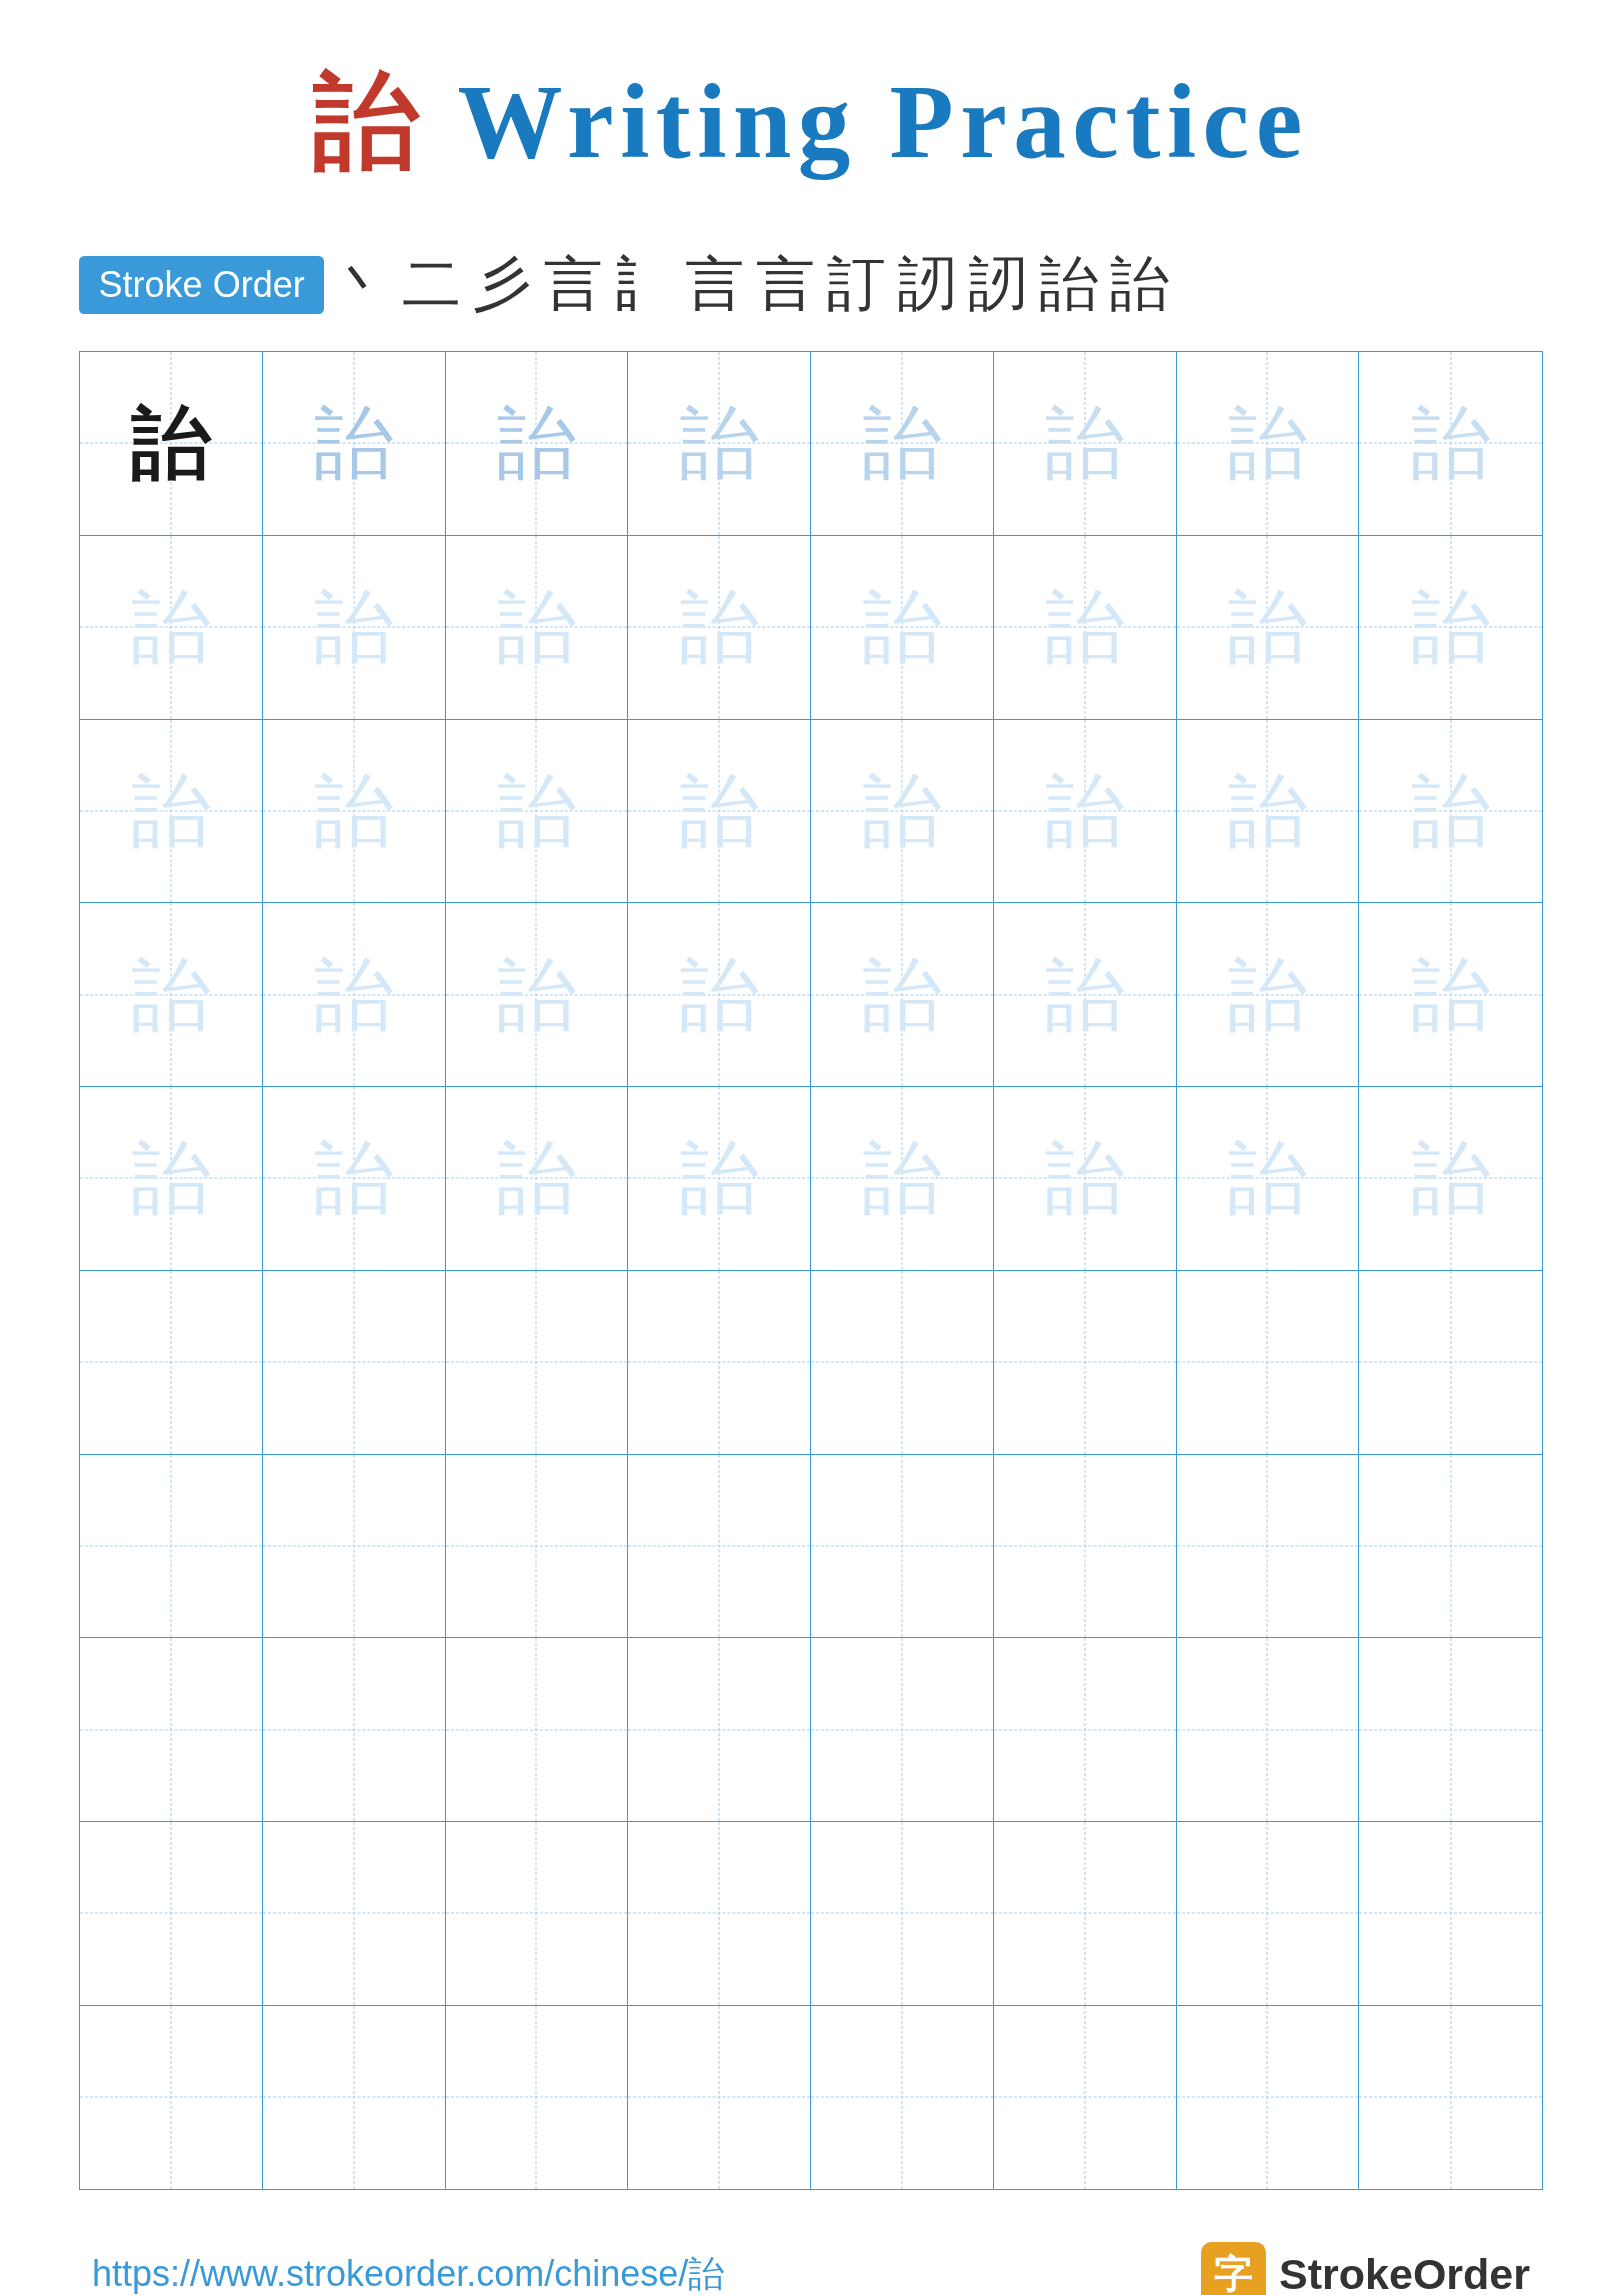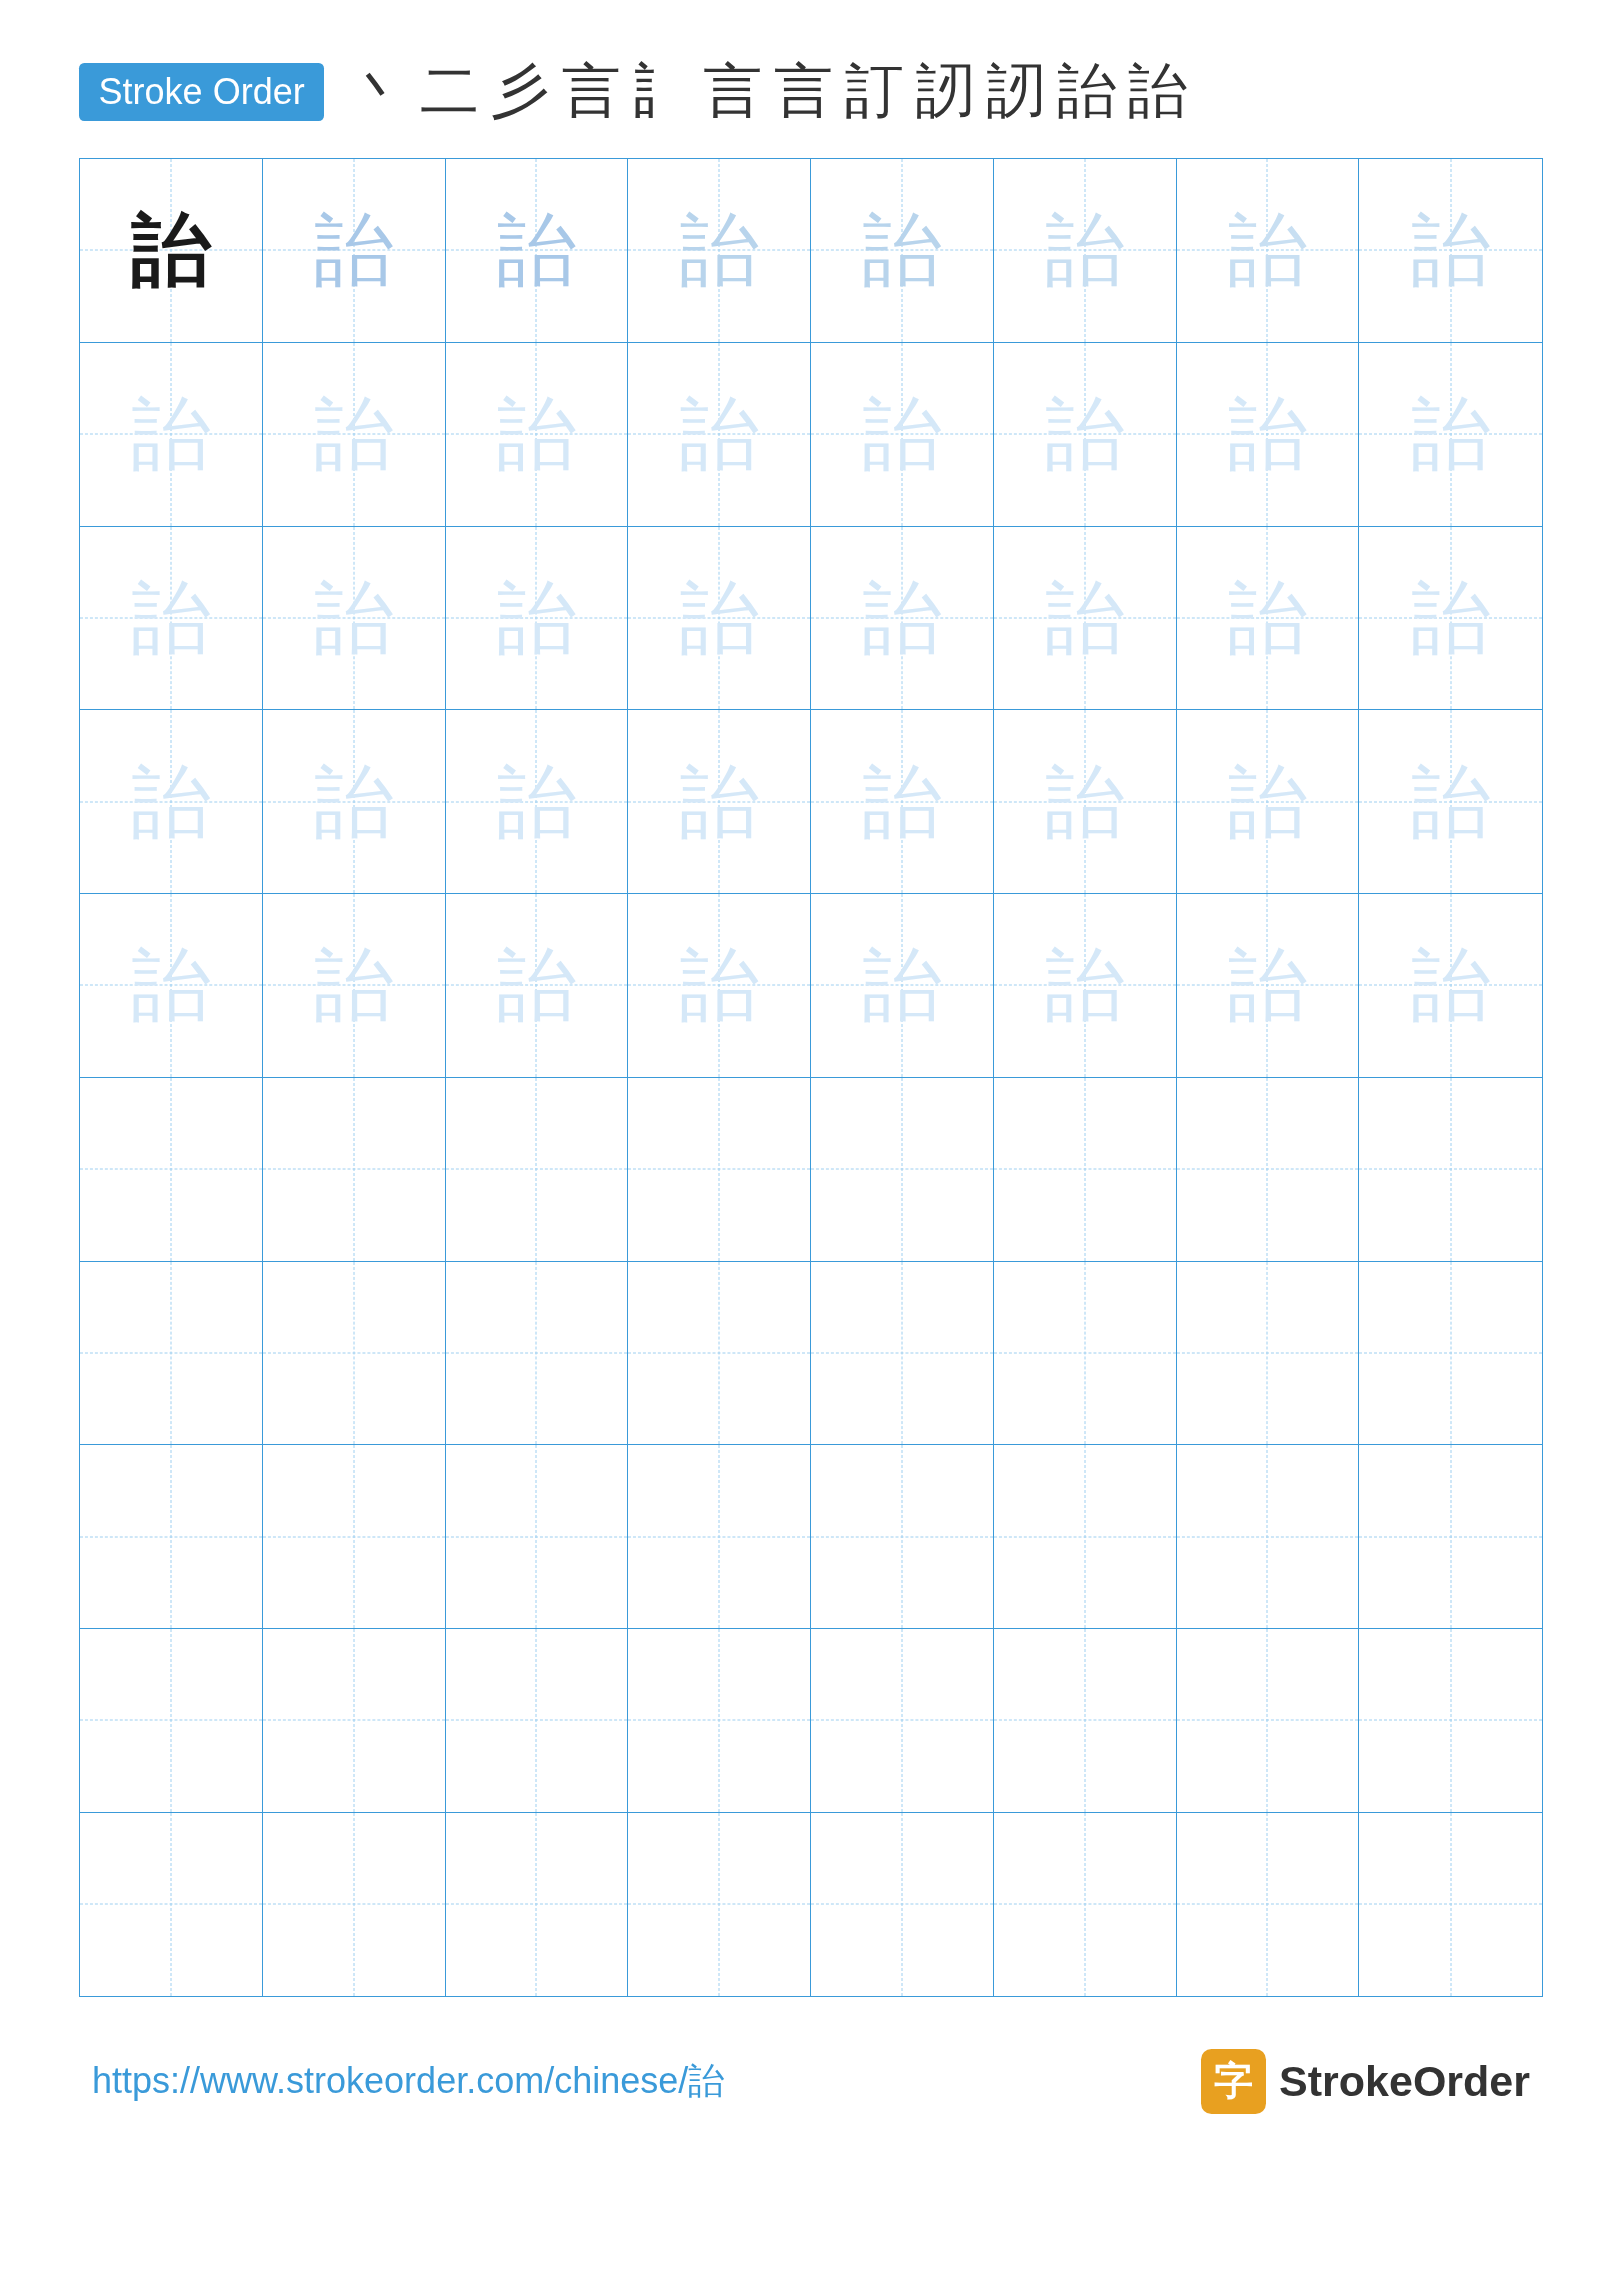--- a/index.html
+++ b/index.html
@@ -32,21 +32,21 @@
 
     .title-char {
       color: #c0392b;
     }
 
     .stroke-order-row {
       display: flex;
       align-items: center;
       width: 100%;
       margin-bottom: 26px;
-      gap: 25px;
+      gap: 7px;
     }
 
     .stroke-order-badge {
       background: #3a9ad9;
       color: #fff;
       font-size: 36px;
       padding: 7.9px 19.6px;
       border-radius: 5.2px;
       white-space: nowrap;
       font-family: sans-serif;
@@ -189,20 +189,23 @@
       color: #fff;
       font-size: 39px;
       font-weight: bold;
     }
   </style>
 </head>
 <body>
 
 <div class="page">
 
+  <h1 class="title">
+    <span class="title-char">詒</span><span> Writing Practice</span>
+  </h1>
 
   <div class="stroke-order-row">
     <span class="stroke-order-badge">Stroke Order</span>
     <div class="stroke-order-chars">
       <span class="stroke-char">丶</span>
       <span class="stroke-char">二</span>
       <span class="stroke-char">彡</span>
       <span class="stroke-char">言</span>
       <span class="stroke-char">訁</span>
       <span class="stroke-char">言</span>

